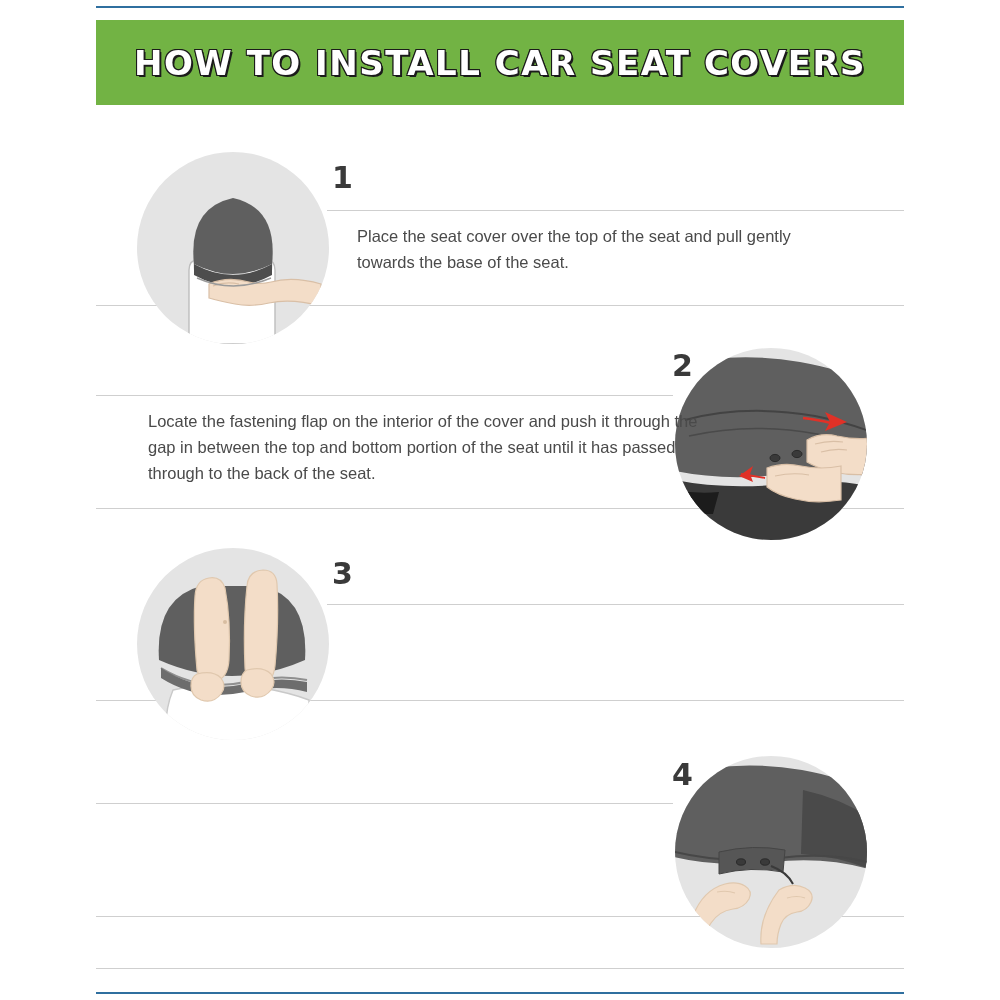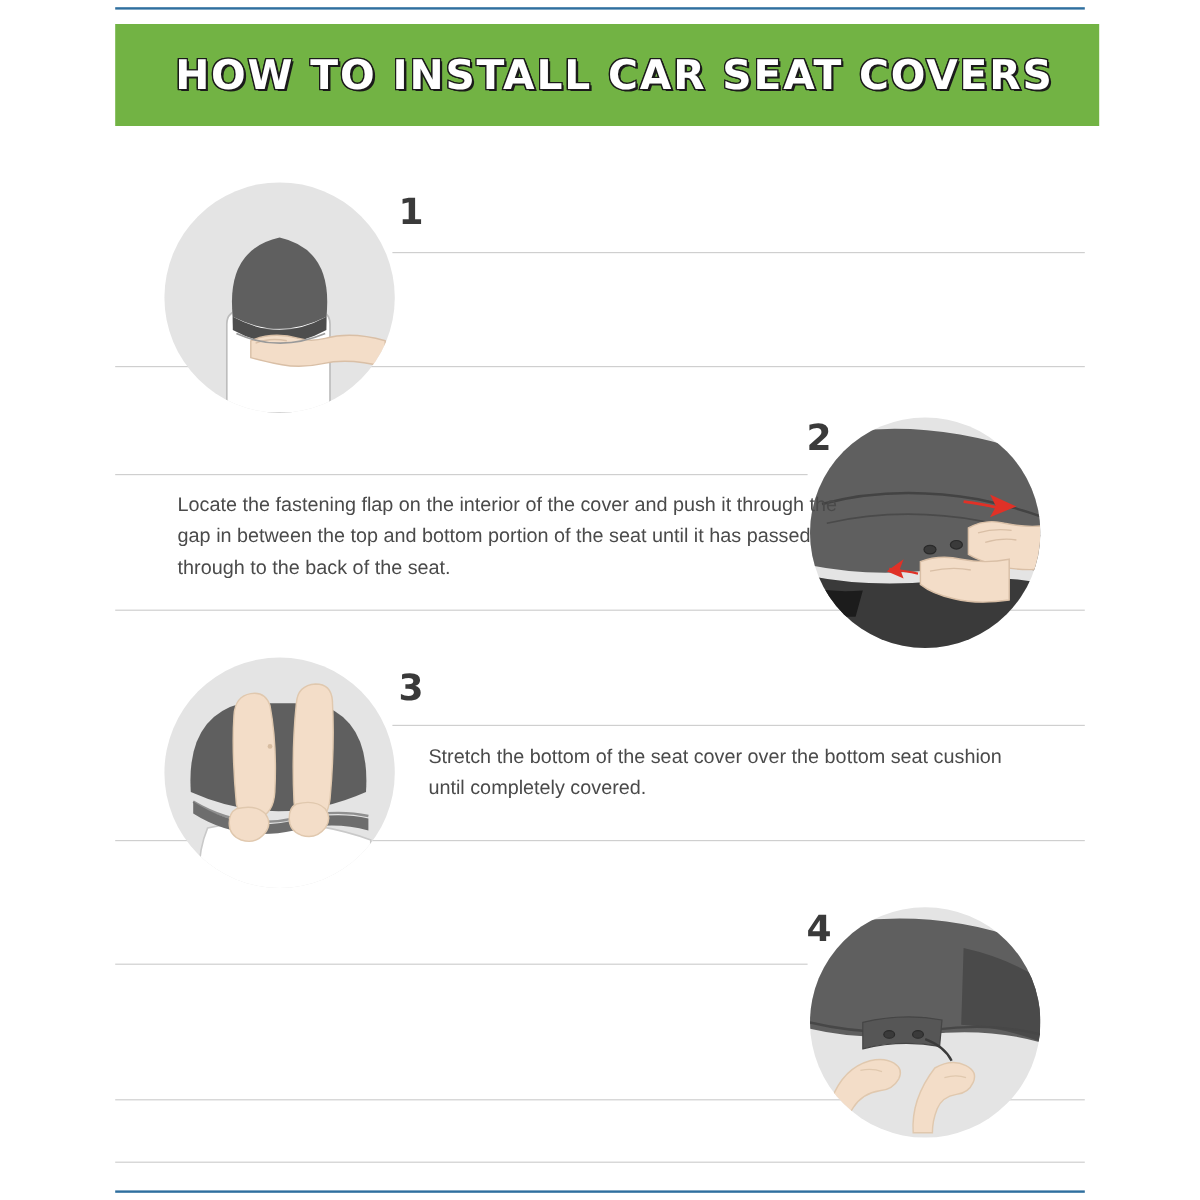--- a/index.html
+++ b/index.html
@@ -24,21 +24,20 @@
   .header-band {
     position: absolute;
     left: 96px;
     top: 20px;
     width: 808px;
     height: 85px;
     background: #72b344;
     display: flex;
     align-items: center;
     justify-content: center;
-    padding-left: 12px;
   }
   .header-title {
     font-family: "DejaVu Sans", sans-serif;
     font-weight: bold;
     font-size: 34px;
     letter-spacing: 1.5px;
     color: #ffffff;
     text-transform: uppercase;
     -webkit-text-stroke: 2px #1b1b1b;
     paint-order: stroke fill;
@@ -128,20 +127,21 @@
 
       <path d="M72 132 q18 -8 40 -2 q10 3 22 0 q22 -6 50 2 l0 22 q-30 -8 -52 -3 q-18 4 -34 1 q-16 -3 -26 -6 z" fill="#f3ddc8" stroke="#d9bfa6" stroke-width="1.2"></path>
       <path d="M76 134 q12 -5 26 -2" fill="none" stroke="#d9bfa6" stroke-width="1.2"></path>
 
       <path d="M60 126 q36 16 74 0" fill="none" stroke="#9a9a9a" stroke-width="1.4"></path>
     </svg>
   </div>
 
   <div class="step-num" style="left:332px; top:160px;">1</div>
 
+  <div class="step-text" style="left:357px; top:223px; width:470px;">Place the seat cover over the top of the seat and pull gently towards the base of the seat.</div>
 
   <div class="rule" style="left:96px; top:395px; width:577px;"></div>
   <div class="rule" style="left:96px; top:508px; width:808px;"></div>
 
   <div class="circle" style="left:675px; top:348px; width:192px; height:192px;">
     <svg class="ill" viewBox="0 0 192 192">
 
       <path d="M-5 20 q60 -18 130 -6 q55 10 75 26 l0 90 q-40 -10 -90 -4 q-60 8 -115 -4 z" fill="#5f5f5f"></path>
 
       <path d="M10 72 q60 -16 130 -4 q30 6 57 16" fill="none" stroke="#434343" stroke-width="2"></path>
@@ -188,21 +188,20 @@
       <path d="M126 22 q13 0 14 14 q2 38 -2 82 q-2 18 -16 18 q-13 0 -14 -16 q-2 -44 2 -82 q1 -15 16 -16 z" fill="#f3ddc8" stroke="#e0c8ae" stroke-width="1.2"></path>
 
       <path d="M60 126 q16 -4 24 4 q6 8 0 16 q-8 10 -20 6 q-10 -4 -10 -14 q0 -9 6 -12 z" fill="#f3ddc8" stroke="#e0c8ae" stroke-width="1.2"></path>
       <path d="M110 122 q16 -4 24 4 q6 8 0 16 q-8 10 -20 6 q-10 -4 -10 -14 q0 -9 6 -12 z" fill="#f3ddc8" stroke="#e0c8ae" stroke-width="1.2"></path>
       <circle cx="88" cy="74" r="2" fill="#d8bda1"></circle>
     </svg>
   </div>
 
   <div class="step-num" style="left:332px; top:556px;">3</div>
 
-  <div class="step-text" style="left:357px; top:618px; width:480px;">Stretch the bottom of the seat cover over the bottom seat cushion until completely covered.</div>
 
   <div class="rule" style="left:96px; top:803px; width:577px;"></div>
   <div class="rule" style="left:96px; top:916px; width:808px;"></div>
   <div class="rule" style="left:96px; top:968px; width:808px;"></div>
 
   <div class="circle" style="left:675px; top:756px; width:192px; height:192px;">
     <svg class="ill" viewBox="0 0 192 192">
 
       <path d="M-5 22 q60 -20 132 -8 q46 8 70 26 l0 74 q-46 -14 -100 -8 q-56 6 -102 -6 z" fill="#5f5f5f"></path>
       <path d="M128 34 q36 8 64 26 l0 52 q-32 -12 -66 -14 z" fill="#4a4a4a"></path>

